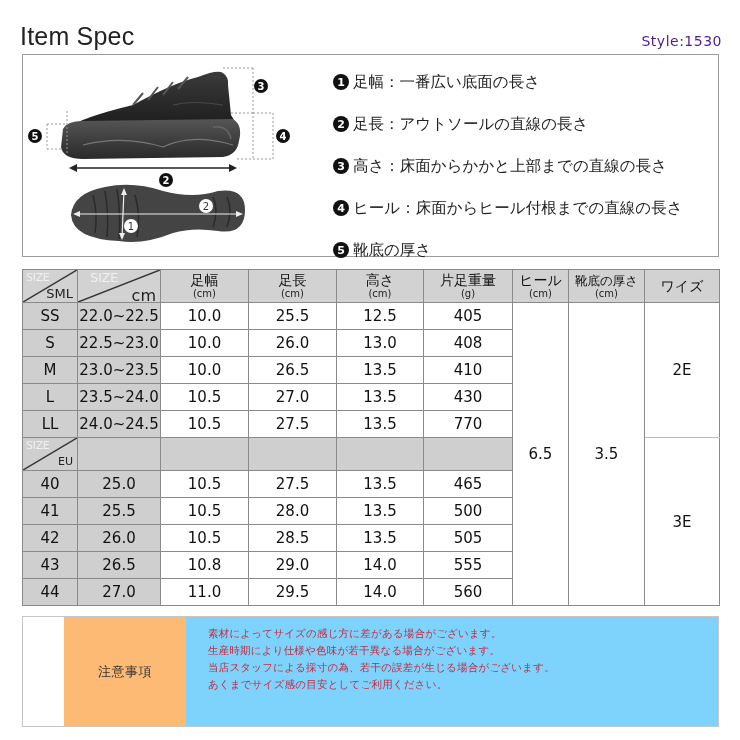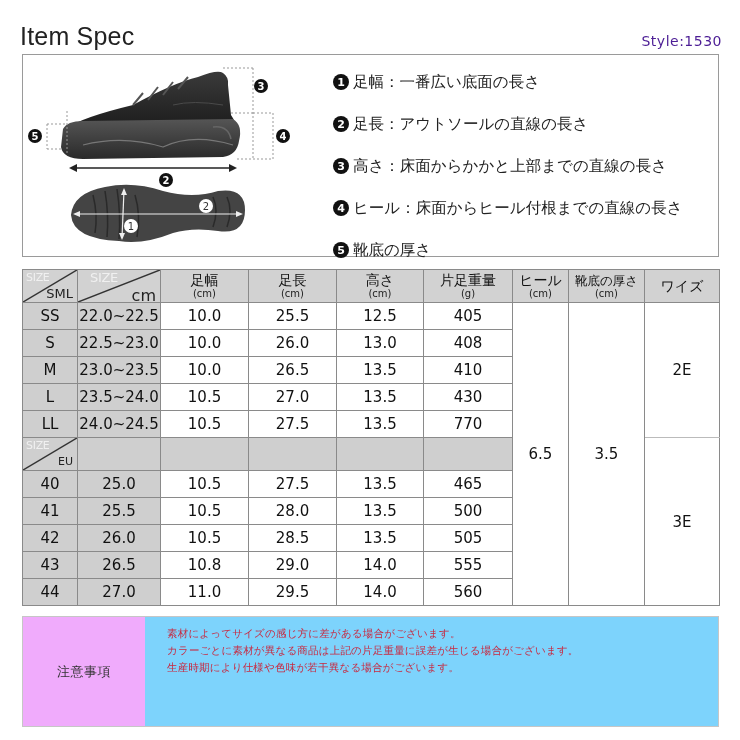--- a/index.html
+++ b/index.html
@@ -23,21 +23,21 @@
   .size-table td { height: 27px; font-size: 15px; background: #fff; }
   .size-table td.gray { background: #cfcfcf; }
   .diag { position: relative; padding: 14px !important; }
   .diag svg { position: absolute; inset: 0; width: 100%; height: 100%; }
   .diag .d-top { position: absolute; left: 3px; top: 1px; font-size: 11px; color: #f0f0f0; letter-spacing: -0.3px; }
   .diag .d-bot { position: absolute; right: 4px; bottom: 2px; font-size: 13px; color: #222; }
   .diag .d-bot.big { font-size: 16px; bottom: 0; }
   .diag .d-bot.small { font-size: 11px; }
 
   .notes { position: absolute; left: 22px; top: 616px; width: 697px; height: 111px; border: 1px solid #c6c6c6; display: flex; }
-  .notes-label { width: 122px; background: #f0abfc; display: flex; align-items: center; justify-content: center; font-size: 13px; color: #333; letter-spacing: 0.5px; }
+  .notes-label { width: 122px; background: #fdba74; display: flex; align-items: center; justify-content: center; font-size: 13px; color: #333; letter-spacing: 0.5px; margin-left: 41px; }
   .notes-body { flex: 1; padding: 8px 0 0 22px; background: #7dd3fc; }
   .notes-body p { font-size: 10.5px; color: #c8283f; line-height: 17px; letter-spacing: 0.2px; white-space: nowrap; }
 </style>
 </head>
 <body>
 
 <div class="title">Item Spec</div>
 <div class="style-label">Style:1530</div>
 
 <div class="spec-box">
@@ -275,16 +275,17 @@
     <td>14.0</td>
     <td>560</td>
   </tr>
 </tbody>
   </table>
 
 <div class="notes">
   <div class="notes-label">注意事項</div>
   <div class="notes-body">
     <p>素材によってサイズの感じ方に差がある場合がございます。</p>
-    <p>カラーごとに素材が異なる商品は上記の片足重量に誤差が生じる場合がございます。</p>
     <p>生産時期により仕様や色味が若干異なる場合がございます。</p>
+    <p>当店スタッフによる採寸の為、若干の誤差が生じる場合がございます。</p>
+    <p>あくまでサイズ感の目安としてご利用ください。</p>
   </div>
 </div>
 
 </body></html>

